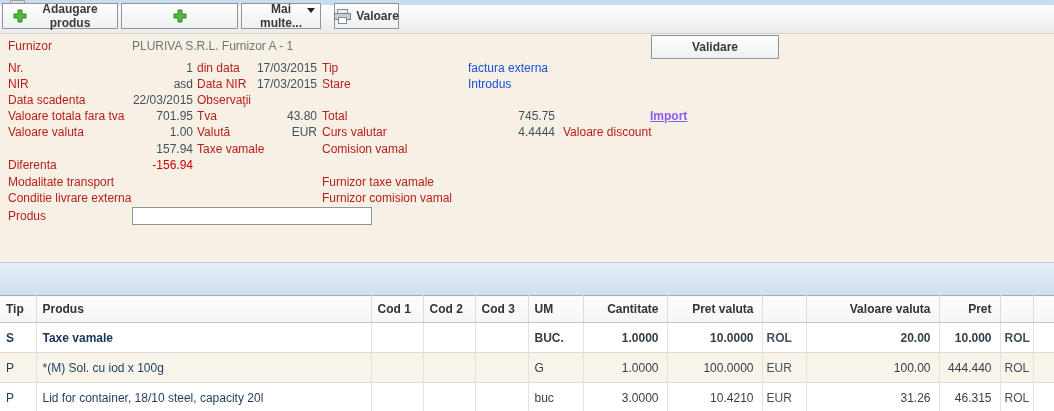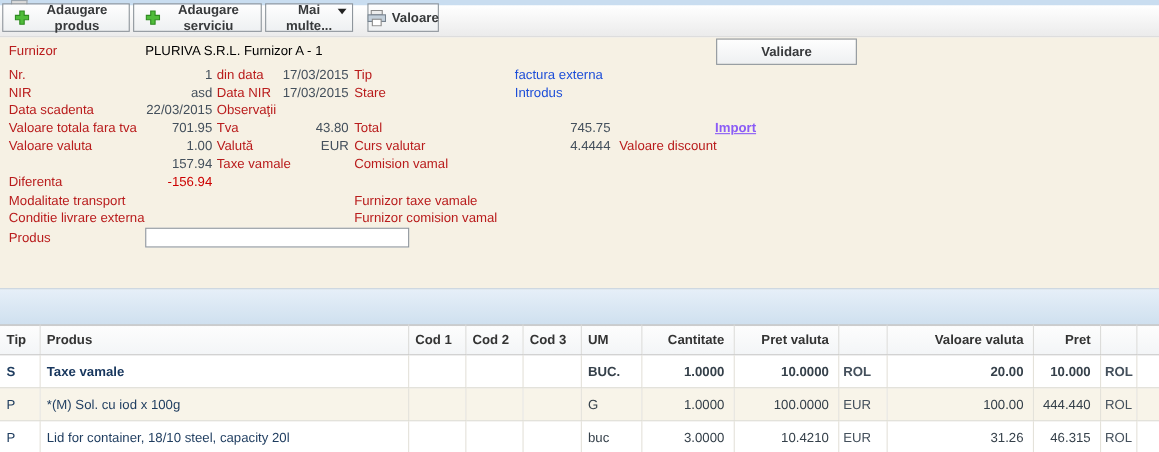--- a/index.html
+++ b/index.html
@@ -10,21 +10,21 @@
   .top-strip{position:absolute;left:0;top:0;width:1054px;height:5px;background:#c9ddf0;}
   .top-tab{position:absolute;left:10px;top:0;width:15px;height:5px;background:#dcdcdc;border:1px solid #9aa4ad;border-bottom:none;box-sizing:border-box;}
   .chrome-band{position:absolute;left:0;top:5px;width:1054px;height:29px;background:linear-gradient(#ffffff,#ebebeb);border-bottom:1px solid #d2d2d2;box-sizing:border-box;}
 
   
   .form-panel{position:absolute;left:0;top:34px;width:1054px;height:228px;background:#f6f1e4;}
 
   .lbl,.val,.vall{position:absolute;height:16px;line-height:16px;white-space:nowrap;}
   .lbl{color:#b91c1c;}
   .val{color:#44505c;text-align:right;}
-  .vall{color:#000000;}
+  .vall{color:#737373;}
   .v1{left:100px;width:93px;}
   .v2{left:230px;width:87px;}
   .v3{left:455px;width:100px;}
   .muted{color:#1d4ed8;}
   .red{color:#cc0000;}
   .c1{left:8px;} .c2{left:197px;} .c3{left:322px;} .c4{left:563px;}
 
   a.import-link{position:absolute;left:650px;top:108px;height:16px;line-height:16px;color:#8b5cf6;text-decoration:underline;font-weight:bold;cursor:pointer;}
 
   .btn{box-sizing:border-box;background:linear-gradient(#fefefe,#eef0f2);border:1px solid #8e959c;
@@ -135,21 +135,20 @@
     </span>
     <span>Adaugare produs</span>
   </button>
 
   <button class="btn tb-btn tb2">
     <span style="display:flex">
       <svg width="14" height="14" viewBox="0 0 14 14">
           <path d="M5 1h4v4h4v4H9v4H5V9H1V5h4z" fill="#4fbc3a" stroke="#2e8a20" stroke-width="1"></path>
         </svg>
     </span>
-    <span>Adaugare serviciu</span>
   </button>
 
   <button class="btn tb-btn tb3" style="position:absolute">
     <span>Mai multe...</span>
     <span class="caret"></span>
   </button>
 
   <button class="btn tb-btn tb4">
     <span style="display:flex">
       <svg width="17" height="15" viewBox="0 0 17 15">

